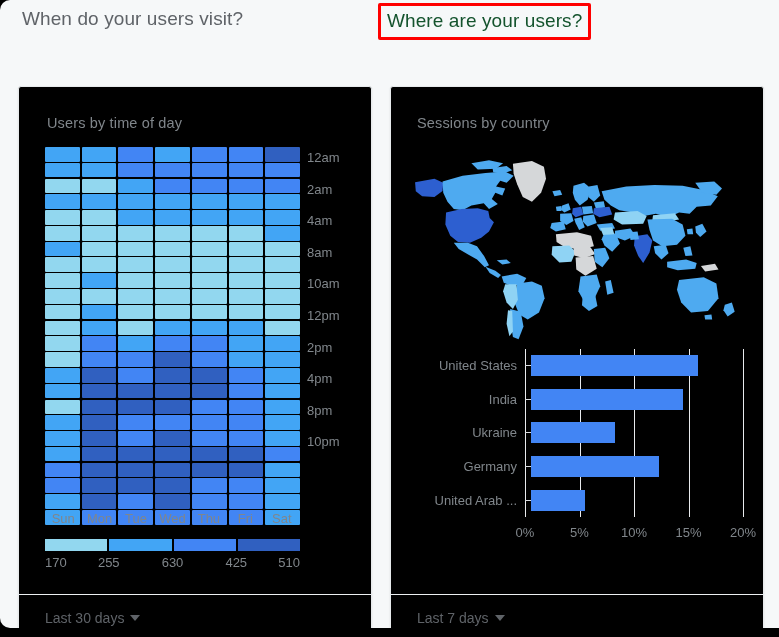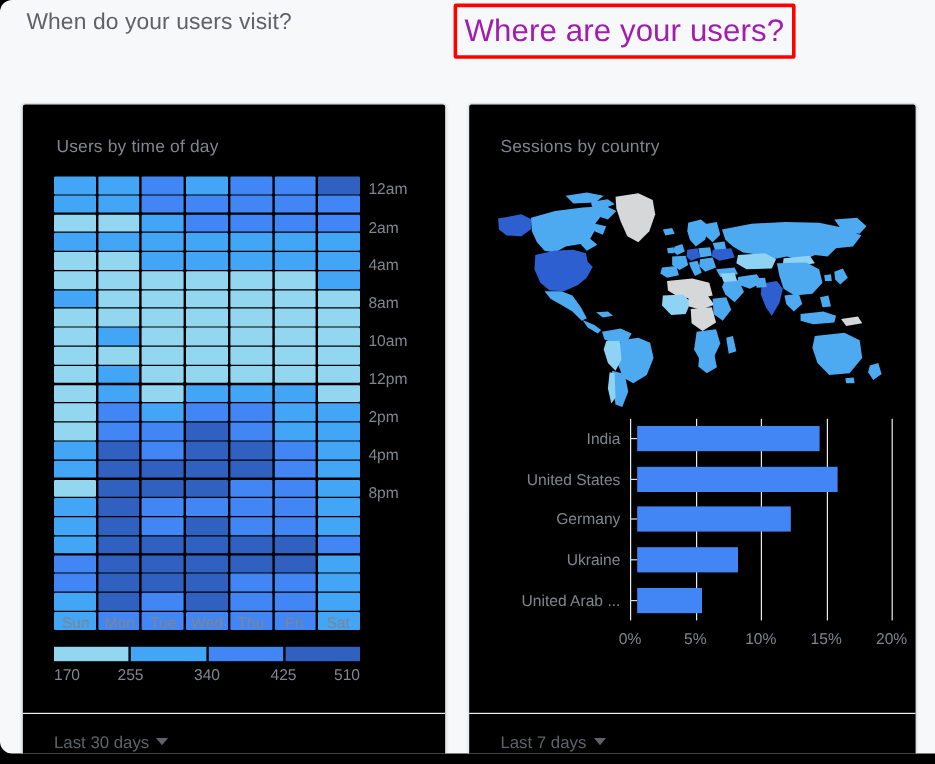--- a/index.html
+++ b/index.html
@@ -7,21 +7,21 @@
 
   .page{
     position:absolute;left:0;top:0;width:779px;height:628px;
     background:#f6f8f9;border-radius:10px;overflow:hidden;padding-left:37px;
   }
 
   
   .headings{position:absolute;left:0;top:0;width:779px;height:44px;}
   .h-left{position:absolute;left:22px;top:8px;font-size:19px;color:#5f6368;letter-spacing:.1px;}
   .h-right-wrap{position:absolute;left:378px;top:3px;}
-  .h-right{font-size:26px;color:#a21caf;letter-spacing:.1px;padding:4px 6px 5px 6px;display:inline-block;}
+  .h-right{font-size:19px;color:#14532d;letter-spacing:.1px;padding:4px 6px 5px 6px;display:inline-block;}
   .redbox{border:3px solid #ff0000;border-radius:2px;display:inline-block;background:transparent;}
 
   
   .card{
     position:absolute;background:#000000;border:1px solid #e7eaec;border-radius:3px;
     box-shadow:0 1px 2px rgba(60,64,67,.14);
     margin-top:36px;
   }
   #card-left{left:18px;top:50px;width:352px;height:556px;}
   #card-right{left:390px;top:50px;width:372px;height:556px;}
@@ -315,20 +315,21 @@
     <div class="heat-times" id="heat-times">
         <div class="heat-time">12am</div>
         <div class="heat-time">2am</div>
         <div class="heat-time">4am</div>
         <div class="heat-time">8am</div>
         <div class="heat-time">10am</div>
         <div class="heat-time">12pm</div>
         <div class="heat-time">2pm</div>
         <div class="heat-time">4pm</div>
         <div class="heat-time">8pm</div>
+        <div class="heat-time">10pm</div>
       </div>
     <div class="heat-days" id="heat-days">
         <div class="heat-day">Sun</div>
         <div class="heat-day">Mon</div>
         <div class="heat-day">Tue</div>
         <div class="heat-day">Wed</div>
         <div class="heat-day">Thu</div>
         <div class="heat-day">Fri</div>
         <div class="heat-day">Sat</div>
       </div>
@@ -336,21 +337,21 @@
     <div class="legend">
       <div class="legend-bars" id="legend-bars">
           <div class="legend-swatch" style="background: rgb(146, 215, 239);"></div>
           <div class="legend-swatch" style="background: rgb(66, 165, 245);"></div>
           <div class="legend-swatch" style="background: rgb(66, 133, 244);"></div>
           <div class="legend-swatch" style="background: rgb(48, 96, 192);"></div>
         </div>
       <div class="legend-ticks" id="legend-ticks">
           <div class="legend-tick" style="left: 0%; transform: translateX(0px);">170</div>
           <div class="legend-tick" style="left: 25%;">255</div>
-          <div class="legend-tick" style="left: 50%;">340</div>
+          <div class="legend-tick" style="left: 50%;">630</div>
           <div class="legend-tick" style="left: 75%;">425</div>
           <div class="legend-tick" style="left: 100%; transform: translateX(-100%);">510</div>
         </div>
     </div>
 
     <div class="card-footer">
       <div class="daterange">
         <span>Last 30 days</span><span class="caret"></span>
       </div>
     </div>
@@ -438,48 +439,48 @@
     <div class="barchart">
       <div class="bc-grid" id="bc-grid">
           <div class="bc-gridline" style="left: 0%;"></div>
           <div class="bc-gridline" style="left: 25%;"></div>
           <div class="bc-gridline" style="left: 50%;"></div>
           <div class="bc-gridline" style="left: 75%;"></div>
           <div class="bc-gridline" style="left: 100%;"></div>
         </div>
       <div class="bc-rows" id="bc-rows">
           <div class="bc-row">
+            <div class="bc-label">United States</div>
+            <div class="bc-tick"></div>
+            <div class="bc-track">
+              <div class="bc-bar" title="United States: 15.2%" style="width: 76%; background: rgb(66, 133, 244);"></div>
+            </div>
+          </div>
+          <div class="bc-row">
             <div class="bc-label">India</div>
             <div class="bc-tick"></div>
             <div class="bc-track">
               <div class="bc-bar" title="India: 13.8%" style="width: 69%; background: rgb(66, 133, 244);"></div>
             </div>
           </div>
           <div class="bc-row">
-            <div class="bc-label">United States</div>
+            <div class="bc-label">Ukraine</div>
             <div class="bc-tick"></div>
             <div class="bc-track">
-              <div class="bc-bar" title="United States: 15.2%" style="width: 76%; background: rgb(66, 133, 244);"></div>
+              <div class="bc-bar" title="Ukraine: 7.6%" style="width: 38%; background: rgb(66, 133, 244);"></div>
             </div>
           </div>
           <div class="bc-row">
             <div class="bc-label">Germany</div>
             <div class="bc-tick"></div>
             <div class="bc-track">
               <div class="bc-bar" title="Germany: 11.6%" style="width: 58%; background: rgb(66, 133, 244);"></div>
             </div>
           </div>
           <div class="bc-row">
-            <div class="bc-label">Ukraine</div>
-            <div class="bc-tick"></div>
-            <div class="bc-track">
-              <div class="bc-bar" title="Ukraine: 7.6%" style="width: 38%; background: rgb(66, 133, 244);"></div>
-            </div>
-          </div>
-          <div class="bc-row">
             <div class="bc-label">United Arab ...</div>
             <div class="bc-tick"></div>
             <div class="bc-track">
               <div class="bc-bar" title="United Arab ...: 4.9%" style="width: 24.5%; background: rgb(66, 133, 244);"></div>
             </div>
           </div>
         </div>
       <div class="bc-axis" id="bc-axis">
           <div class="bc-axislabel" style="left: 0%;">0%</div>
           <div class="bc-axislabel" style="left: 25%;">5%</div>

